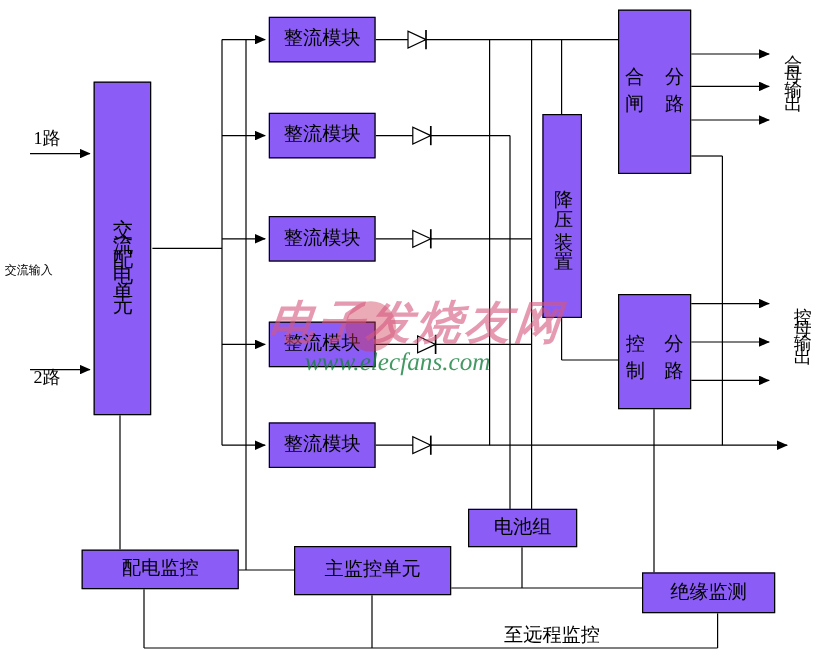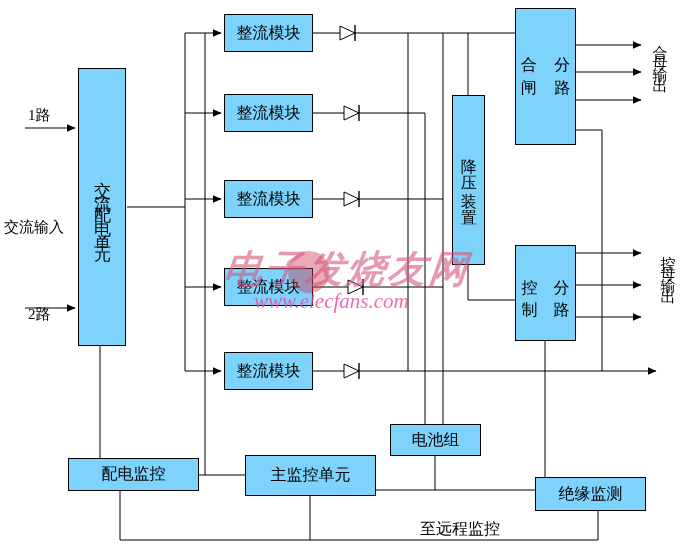--- a/index.html
+++ b/index.html
@@ -2,21 +2,21 @@
 <html><head>
 <meta charset="utf-8">
 <style>
   html,body{margin:0;padding:0;background:#fff;}
   .stage{
     position:relative;width:688px;height:559px;background:#ffffff;
     font-family:"Liberation Serif","DejaVu Serif",serif;color:#000;overflow:hidden;
   }
   .wires{position:absolute;left:0;top:0;z-index:1;}
   .box{
-    position:absolute;border:1px solid #000;background:#7dd3fc;box-sizing:border-box;
+    position:absolute;border:1px solid #000;background:#8b5cf6;box-sizing:border-box;
     display:flex;align-items:center;justify-content:center;text-align:center;
     font-size:16px;line-height:1.4;z-index:2;
   }
   .vtext{writing-mode:vertical-rl;text-orientation:upright;}
   .lbl{position:absolute;font-size:15px;white-space:nowrap;z-index:2;}
   .vcol{writing-mode:vertical-rl;text-orientation:upright;letter-spacing:11px;}
   .twoline{display:flex;flex-direction:row;gap:8px;}
   .wm{z-index:5;pointer-events:none;}
   .wm-dot{position:absolute;left:288px;top:251px;width:42px;height:42px;border-radius:50%;
     background:rgba(205,55,80,.42);z-index:4;pointer-events:none;}
@@ -152,25 +152,25 @@
 
   <div class="box" style="left:245px;top:455px;width:131px;height:41px;">
     <span>主监控单元</span>
   </div>
 
   <div class="box" style="left:535px;top:477px;width:111px;height:34px;">
     <span>绝缘监测</span>
   </div>
 
   <div class="lbl" style="left:28px;top:106px;">1路</div>
-  <div class="lbl" style="left:4px;top:218px;font-size:15px;">交流输入</div>
+  <div class="lbl" style="left:4px;top:218px;font-size:10px;">交流输入</div>
   <div class="lbl" style="left:28px;top:286px;margin-top:19px;">2路</div>
 
   <div class="lbl vcol" style="left:650px;top:33px;">合母输出</div>
   <div class="lbl vcol" style="left:658px;top:244px;">控母输出</div>
 
   <div class="lbl" style="left:420px;top:519px;font-size:16px;">至远程监控</div>
 
   <div class="wm-dot"></div>
   <div class="wm-brand wm" style="color: rgb(214, 88, 126);">电子发烧友网</div>
-  <div class="wm-url wm" style="color: #ec4899;">www.elecfans.com</div>
+  <div class="wm-url wm" style="color: #15803d;">www.elecfans.com</div>
 
 </div>
 
 </body></html>

